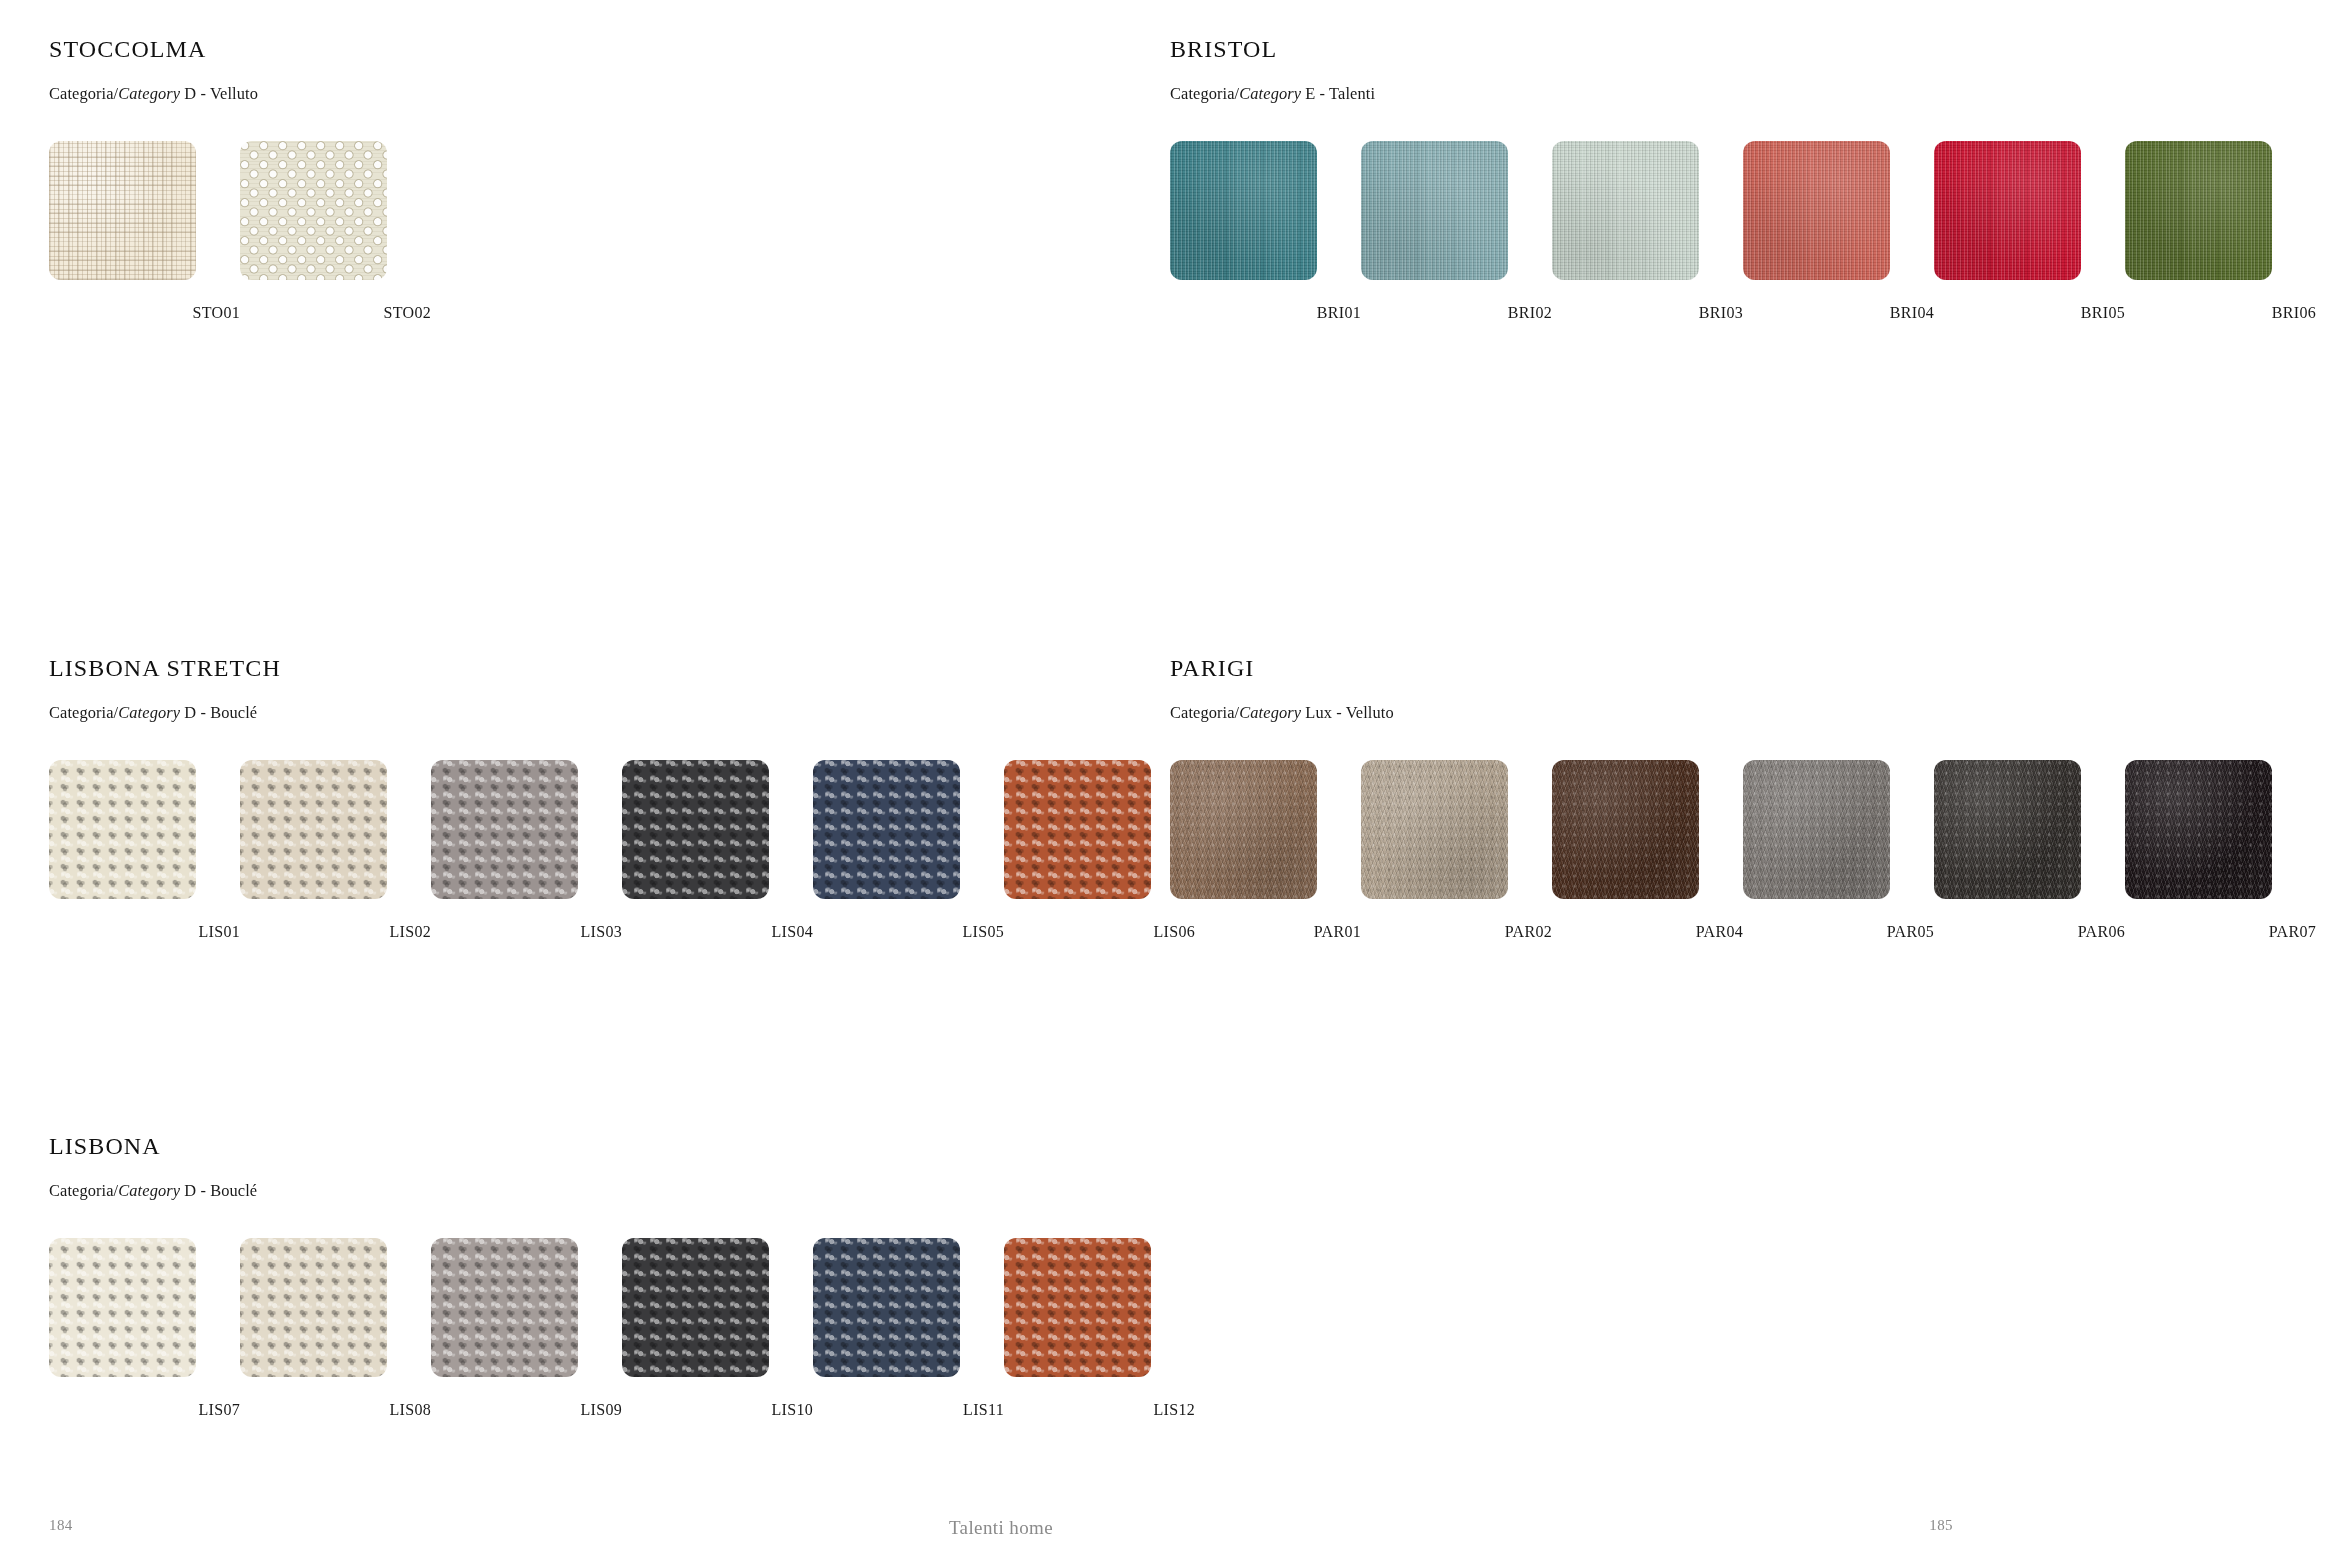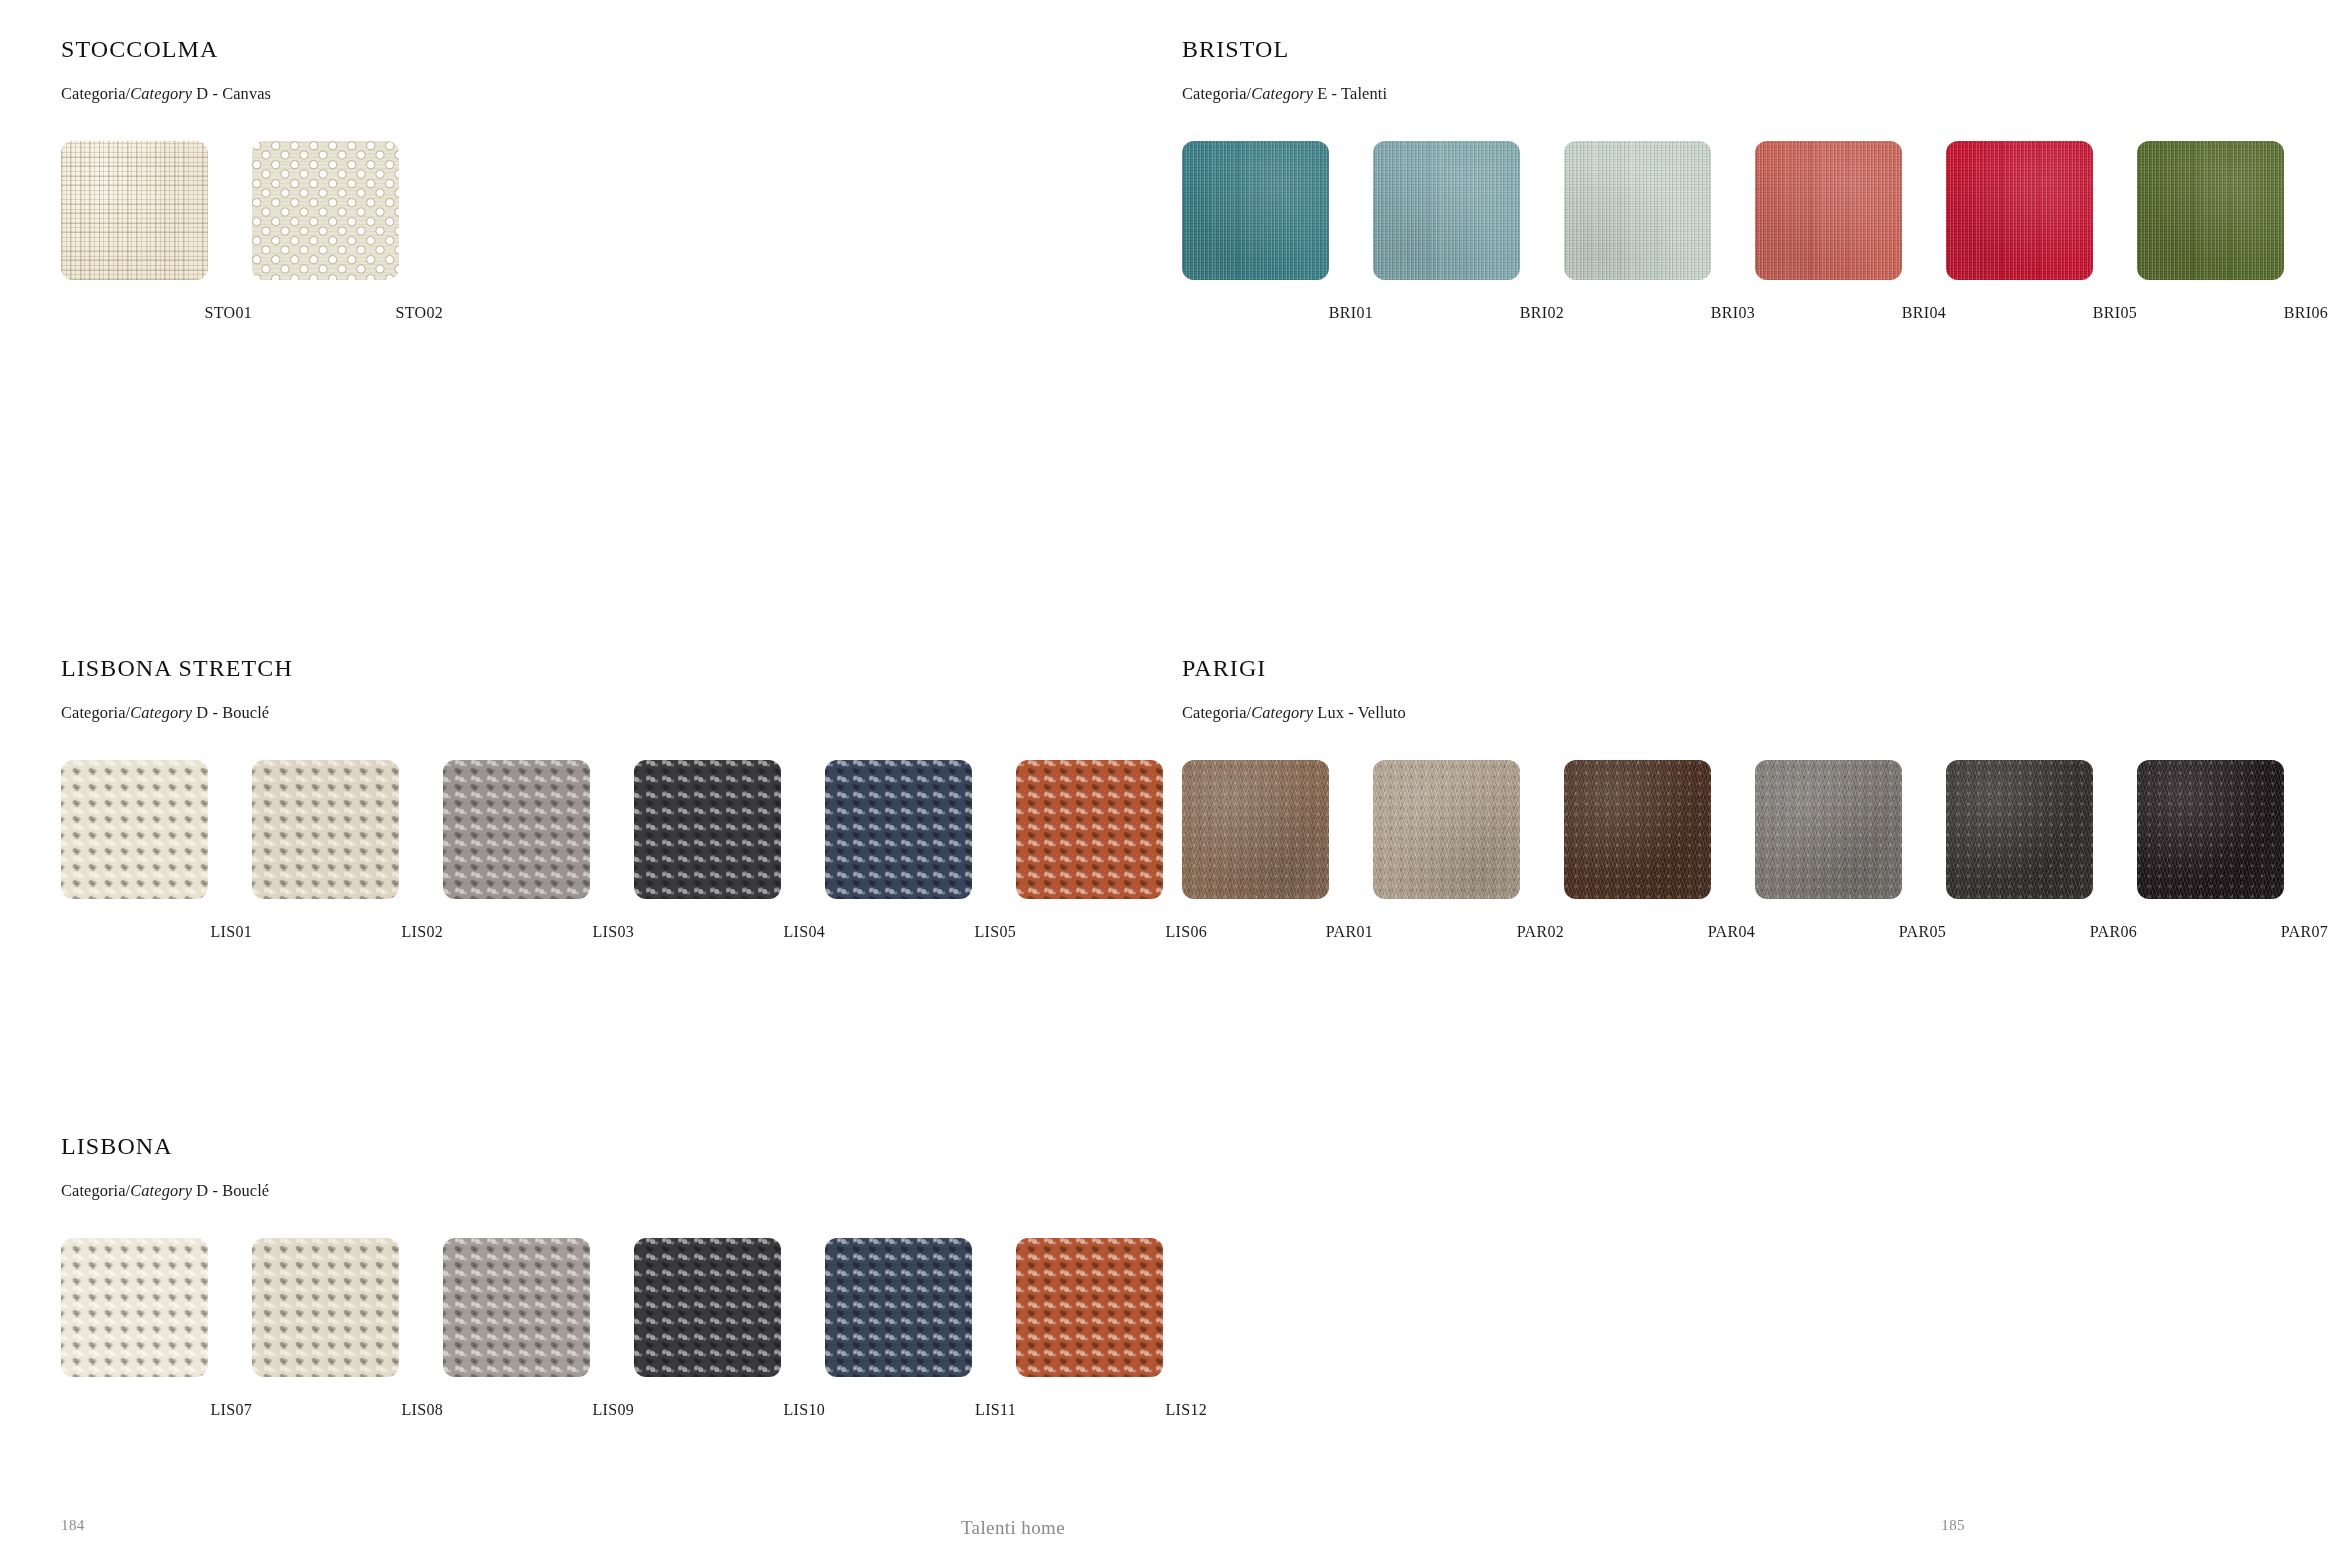--- a/index.html
+++ b/index.html
@@ -12,21 +12,20 @@
     height: 1562px;
     position: relative;
     font-family: "Liberation Serif", "DejaVu Serif", serif;
     color: #1a1a1a;
     overflow: hidden;
   }
 
   .page {
     position: absolute;
     inset: 0;
-    margin-left: 12px;
   }
 
   
   .spread {
     position: absolute;
     left: 0; top: 0;
     width: 2342px;
     height: 1490px;
   }
   .col {
@@ -213,21 +212,21 @@
 </style>
 </head>
 <body>
 
 <div class="page">
 
   <div class="spread">
     <div class="col col-left" id="col-left">
         <div class="group" style="top: 37px;">
           <h2 class="group-title">STOCCOLMA</h2>
-          <div class="group-cat"><span>Categoria/</span><span class="it">Category</span><span> D - Canvas</span></div>
+          <div class="group-cat"><span>Categoria/</span><span class="it">Category</span><span> D - Velluto</span></div>
           <div class="swatches">
             <div class="swatch">
               <div class="chip tx-canvas" style="background-color: rgb(242, 234, 217);"></div>
               <div class="code">STO01</div>
             </div>
             <div class="swatch">
               <div class="chip tx-dots" style="background-color: rgb(231, 228, 211);"></div>
               <div class="code">STO02</div>
             </div>
           </div>

